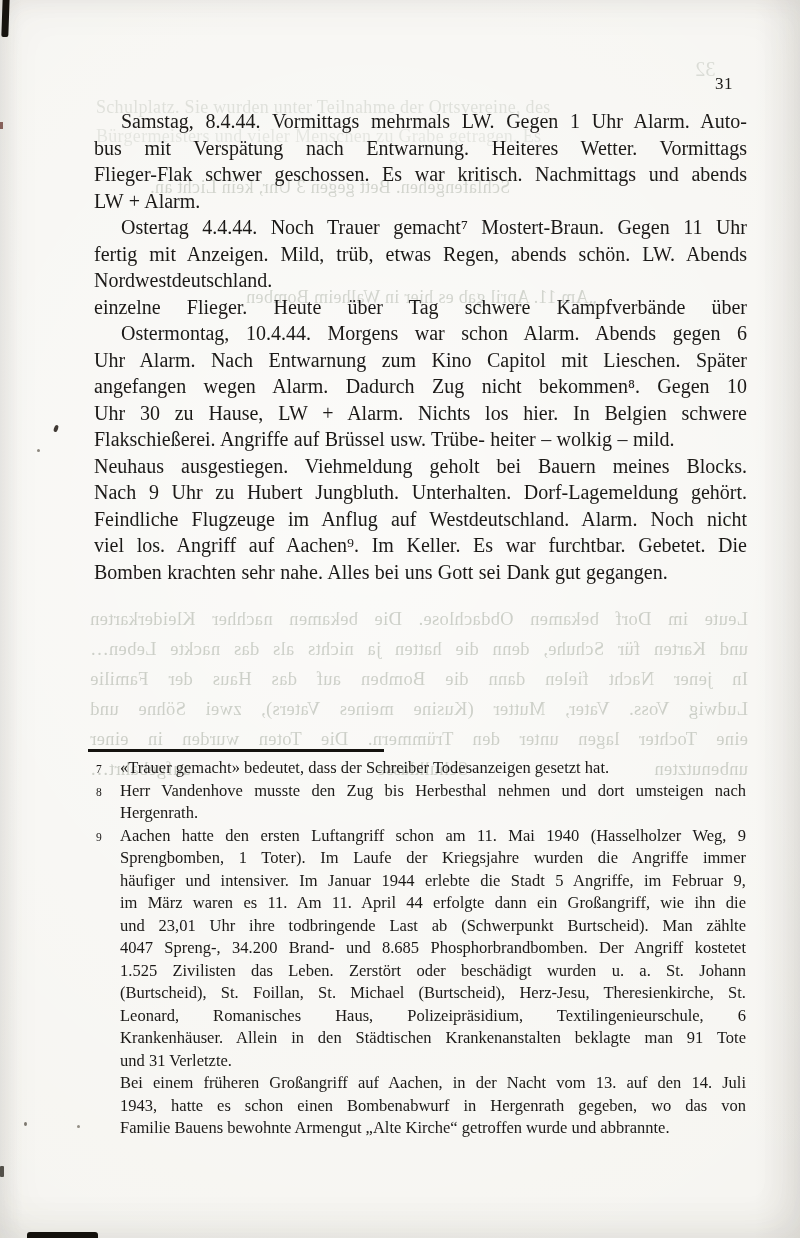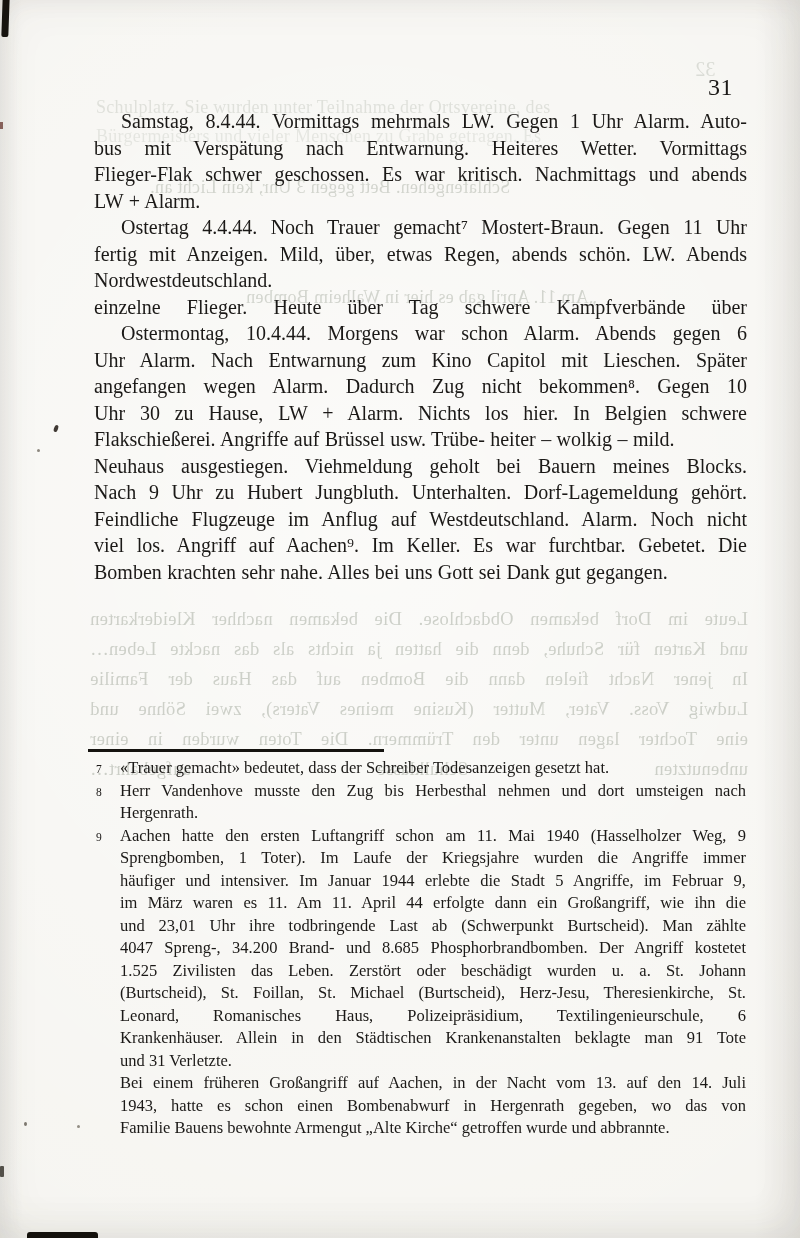--- a/index.html
+++ b/index.html
@@ -43,21 +43,21 @@
     color:var(--bleed,#9aa194);
     opacity:.46;filter:blur(.4px);
     font-size:18.5px;line-height:30px;
     text-align:justify;text-align-last:justify;
     letter-spacing:.3px;
   }
 
   
   .page-number{
     position:absolute;top:74px;right:67px;z-index:3;
-    font-size:24px;letter-spacing:.5px;
+    font-size:17px;letter-spacing:.5px;
   }
   .body-text{
     position:absolute;left:94px;top:108px;width:653px;z-index:2;
     font-size:20px;line-height:26.5px;
   }
   .line{
     text-align:justify;
     text-align-last:justify;
     word-spacing:.02em;
   }
@@ -113,21 +113,21 @@
   </div>
 
   <div class="page-number">31</div>
 
   <div class="body-text" id="body-text">
       <div class="line indent">Samstag, 8.4.44. Vormittags mehrmals LW. Gegen 1 Uhr Alarm. Auto-</div>
       <div class="line">bus mit Verspätung nach Entwarnung. Heiteres Wetter. Vormittags</div>
       <div class="line">Flieger-Flak schwer geschossen. Es war kritisch. Nachmittags und abends</div>
       <div class="line last">LW + Alarm.</div>
       <div class="line indent">Ostertag 4.4.44. Noch Trauer gemacht⁷ Mostert-Braun. Gegen 11 Uhr</div>
-      <div class="line">fertig mit Anzeigen. Mild, über, etwas Regen, abends schön. LW. Abends</div>
+      <div class="line">fertig mit Anzeigen. Mild, trüb, etwas Regen, abends schön. LW. Abends</div>
       <div class="line last">Nordwestdeutschland.</div>
       <div class="line">einzelne Flieger. Heute über Tag schwere Kampfverbände über</div>
       <div class="line indent">Ostermontag, 10.4.44. Morgens war schon Alarm. Abends gegen 6</div>
       <div class="line">Uhr Alarm. Nach Entwarnung zum Kino Capitol mit Lieschen. Später</div>
       <div class="line">angefangen wegen Alarm. Dadurch Zug nicht bekommen⁸. Gegen 10</div>
       <div class="line">Uhr 30 zu Hause, LW + Alarm. Nichts los hier. In Belgien schwere</div>
       <div class="line last">Flakschießerei. Angriffe auf Brüssel usw. Trübe- heiter – wolkig – mild.</div>
       <div class="line">Neuhaus ausgestiegen. Viehmeldung geholt bei Bauern meines Blocks.</div>
       <div class="line">Nach 9 Uhr zu Hubert Jungbluth. Unterhalten. Dorf-Lagemeldung gehört.</div>
       <div class="line">Feindliche Flugzeuge im Anflug auf Westdeutschland. Alarm. Noch nicht</div>

